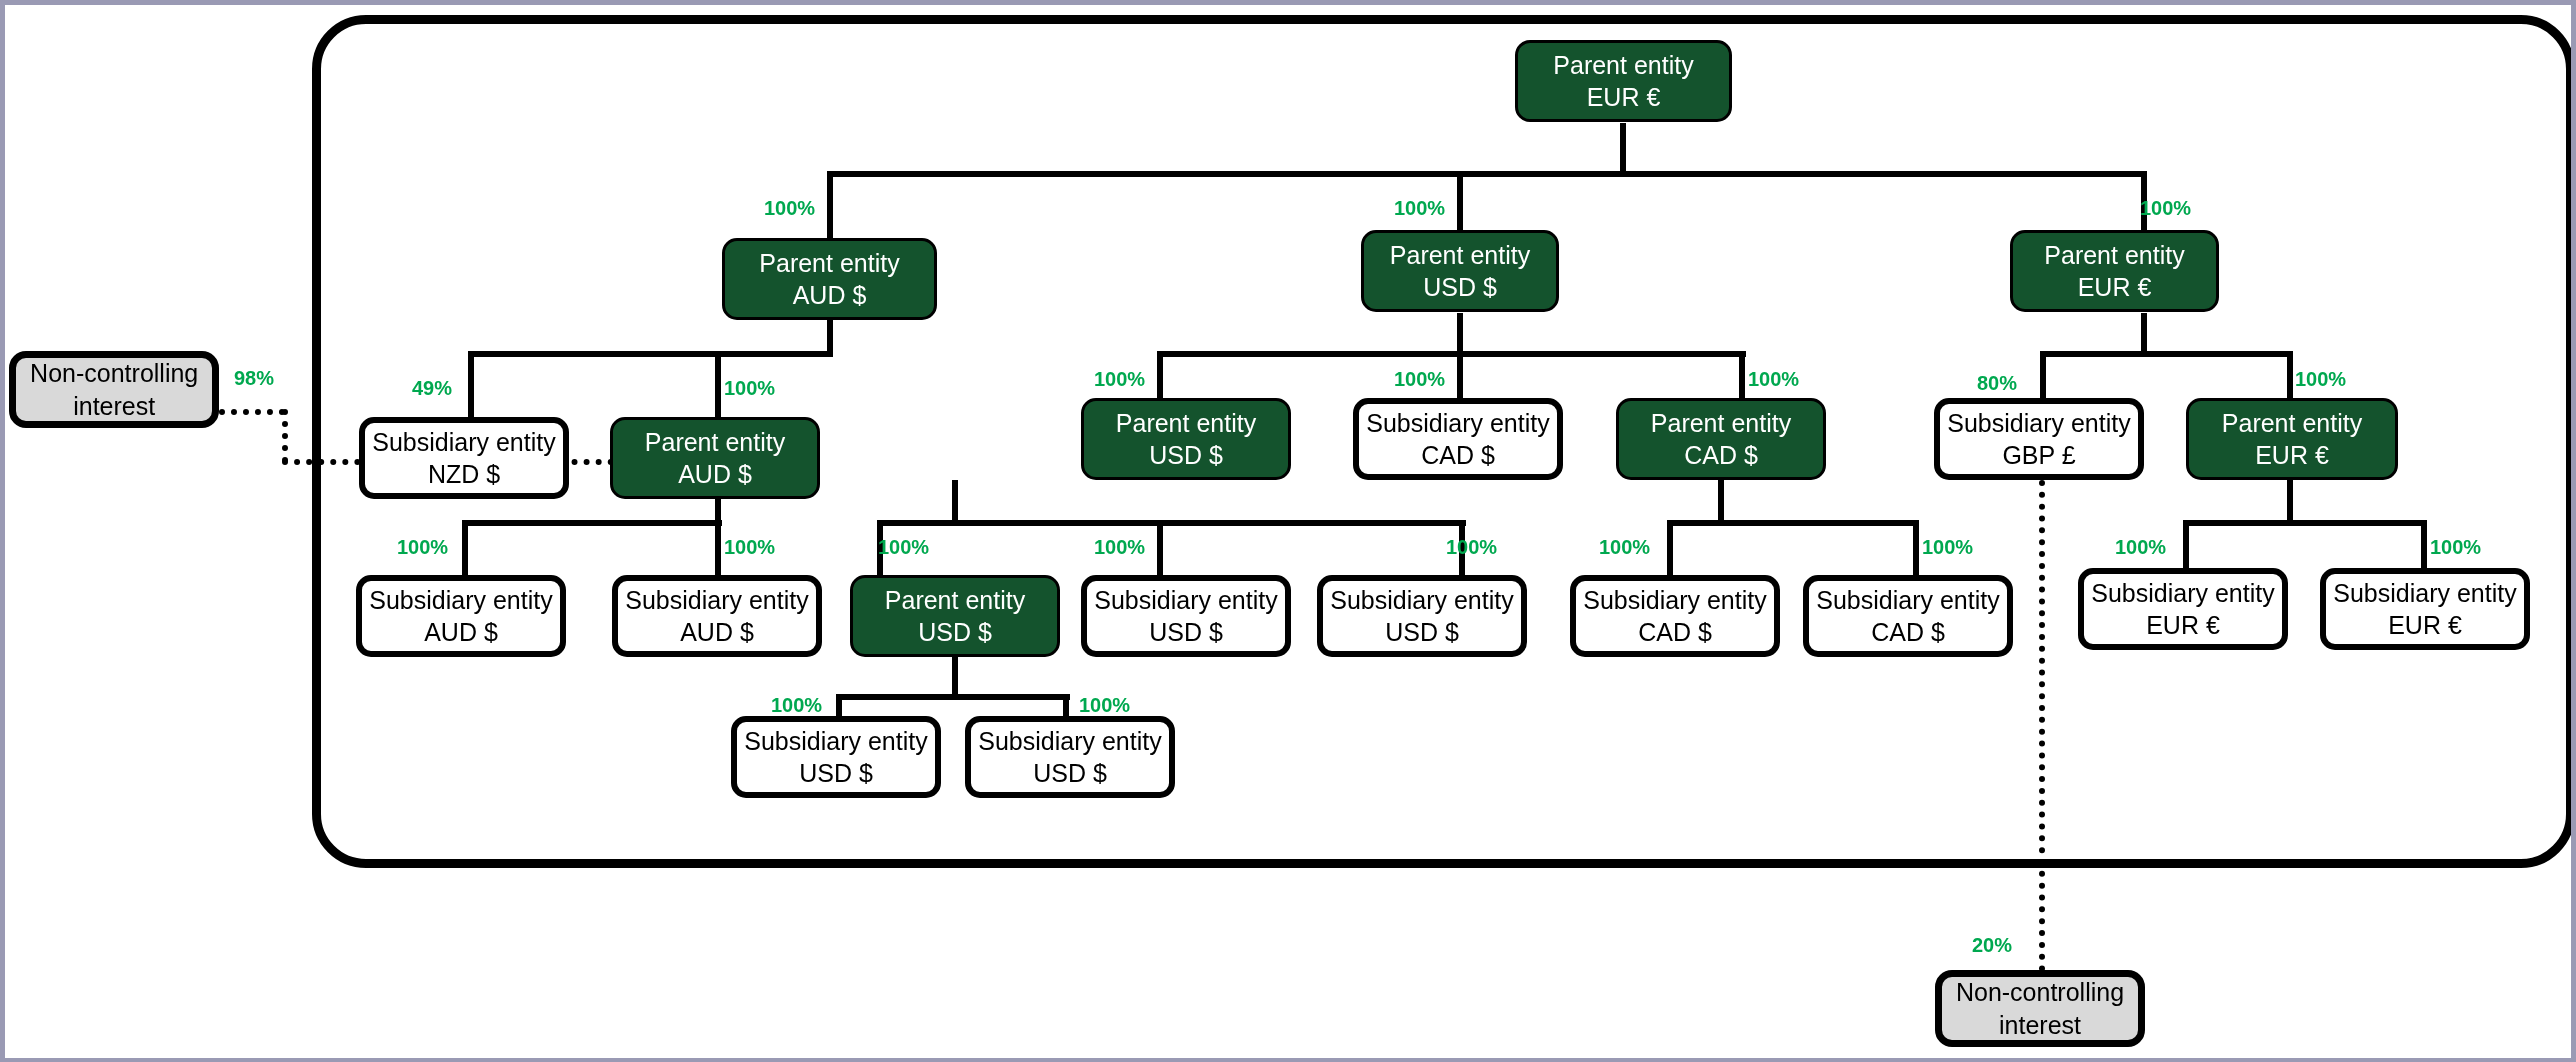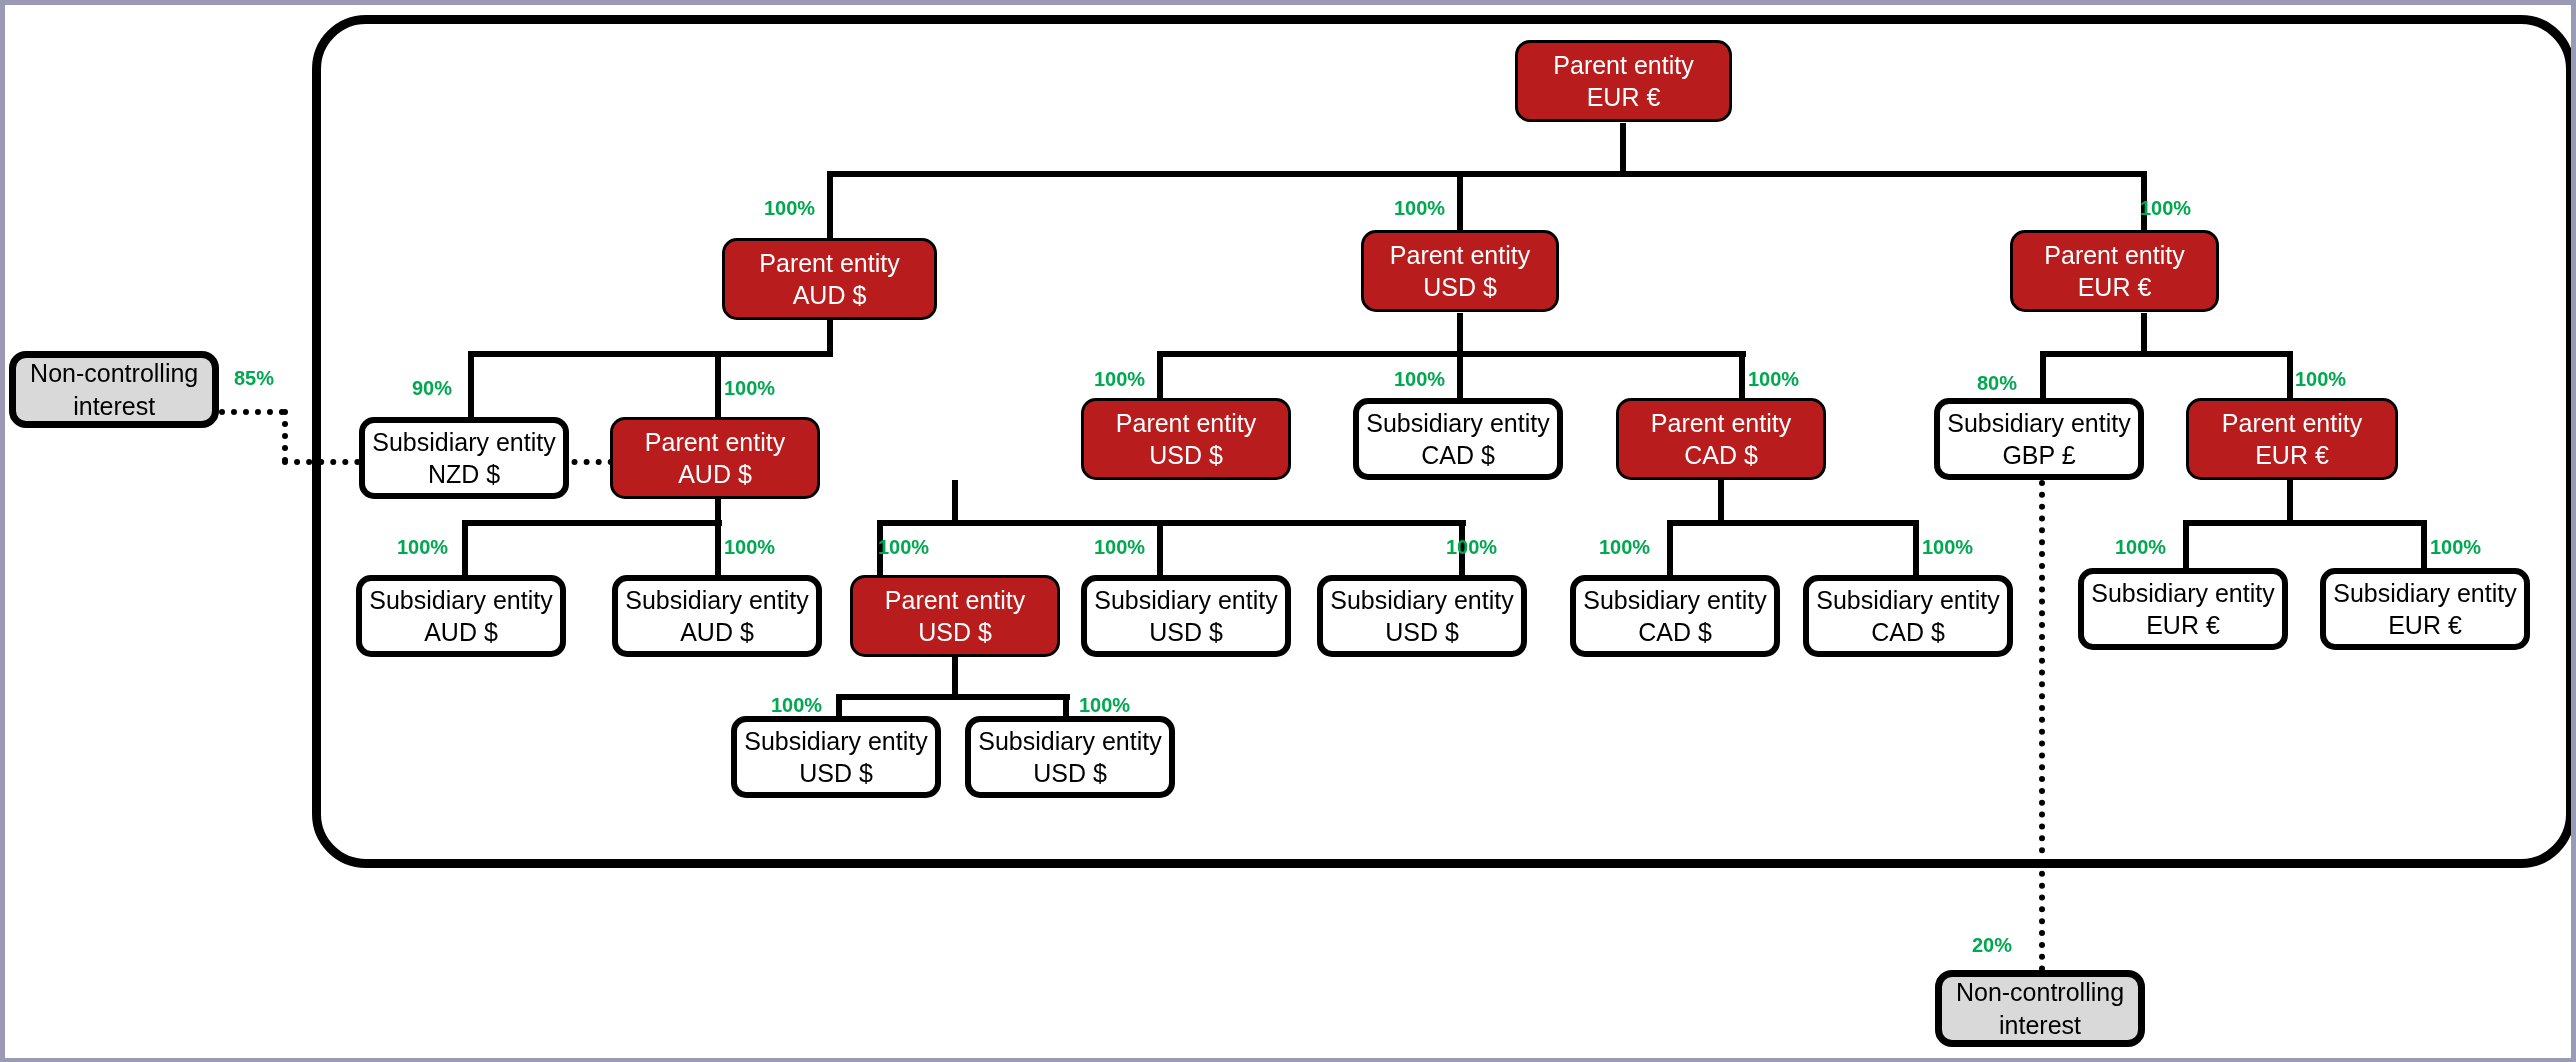--- a/index.html
+++ b/index.html
@@ -35,21 +35,21 @@
     align-items:center;
     justify-content:center;
     text-align:center;
     line-height:1.30;
     font-size:25px;
     z-index:6;
   }
   .node .l1,.node .l2{display:block;white-space:nowrap;}
 
   .node.parent{
-    background:#b91c1c;
+    background:#14532d;
     color:#ffffff;
     border:3.4px solid #000000;
   }
   .node.subsidiary{
     background:#ffffff;
     color:#000000;
     border:6.7px solid #000000;
   }
   .node.nci{
     background:#d9d9d9;
@@ -126,21 +126,21 @@
   <div class="node parent" style="left:2005px;top:225px;width:209px;height:82px;">
     <span class="l1">Parent entity</span>
     <span class="l2">EUR €</span>
   </div>
 
   <div class="ln vl" style="left:822px;top:315px;width:5.9px;height:34px;"></div>
   <div class="ln hl" style="left:463px;top:346px;width:365px;height:5.9px;"></div>
   <div class="ln vl" style="left:463px;top:346px;width:5.9px;height:67px;"></div>
   <div class="ln vl" style="left:710px;top:346px;width:5.9px;height:67px;"></div>
 
-  <div class="pct" style="left:407px;top:372px;">90%</div>
+  <div class="pct" style="left:407px;top:372px;">49%</div>
   <div class="pct" style="left:719px;top:372px;">100%</div>
 
   <div class="ln vl" style="left:1452px;top:308px;width:5.9px;height:42px;"></div>
   <div class="ln hl" style="left:1152px;top:346px;width:589px;height:5.9px;"></div>
   <div class="ln vl" style="left:1152px;top:346px;width:5.9px;height:67px;"></div>
   <div class="ln vl" style="left:1452px;top:346px;width:5.9px;height:67px;"></div>
   <div class="ln vl" style="left:1734px;top:346px;width:5.9px;height:67px;"></div>
 
   <div class="pct" style="left:1089px;top:363px;">100%</div>
   <div class="pct" style="left:1389px;top:363px;">100%</div>
@@ -189,21 +189,21 @@
     <span class="l2">EUR €</span>
   </div>
 
   <div class="node nci" style="left:4.2px;top:346px;width:210px;height:77px;">
     <span class="l1">Non-controlling</span>
     <span class="l2">interest</span>
   </div>
   <div class="dot-h" style="left:214px;top:404px;width:66px;"></div>
   <div class="dot-v" style="left:277px;top:404px;height:54px;"></div>
   <div class="dot-h" style="left:277px;top:454px;width:332px;"></div>
-  <div class="pct" style="left:229px;top:362px;">85%</div>
+  <div class="pct" style="left:229px;top:362px;">98%</div>
 
   <div class="ln vl" style="left:710px;top:494px;width:5.9px;height:25px;"></div>
   <div class="ln hl" style="left:457px;top:515px;width:260px;height:5.9px;"></div>
   <div class="ln vl" style="left:457px;top:515px;width:5.9px;height:61px;"></div>
   <div class="ln vl" style="left:710px;top:515px;width:5.9px;height:61px;"></div>
   <div class="pct" style="left:392px;top:531px;">100%</div>
   <div class="pct" style="left:719px;top:531px;">100%</div>
 
   <div class="ln vl" style="left:947px;top:475px;width:5.9px;height:42px;"></div>
   <div class="ln hl" style="left:872px;top:515px;width:589px;height:5.9px;"></div>

